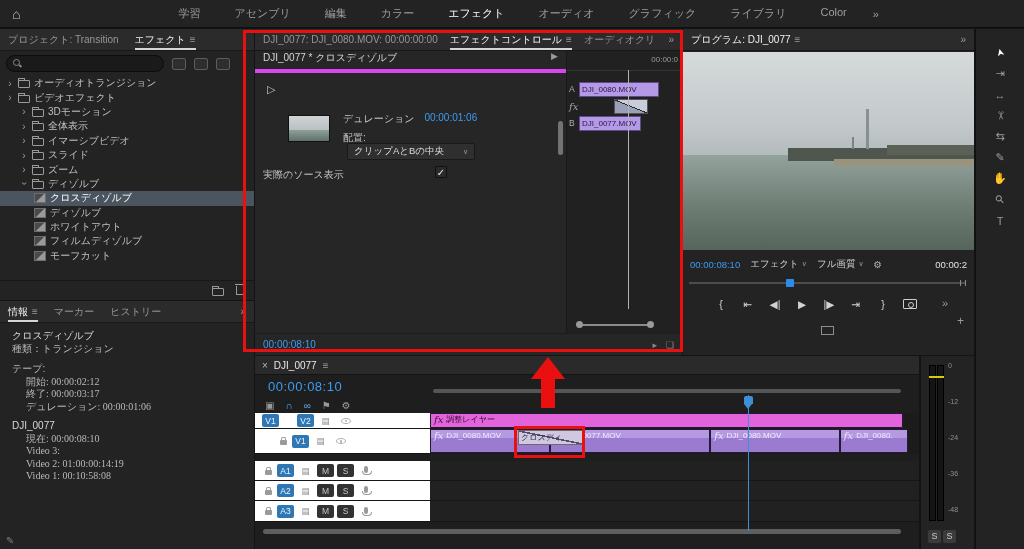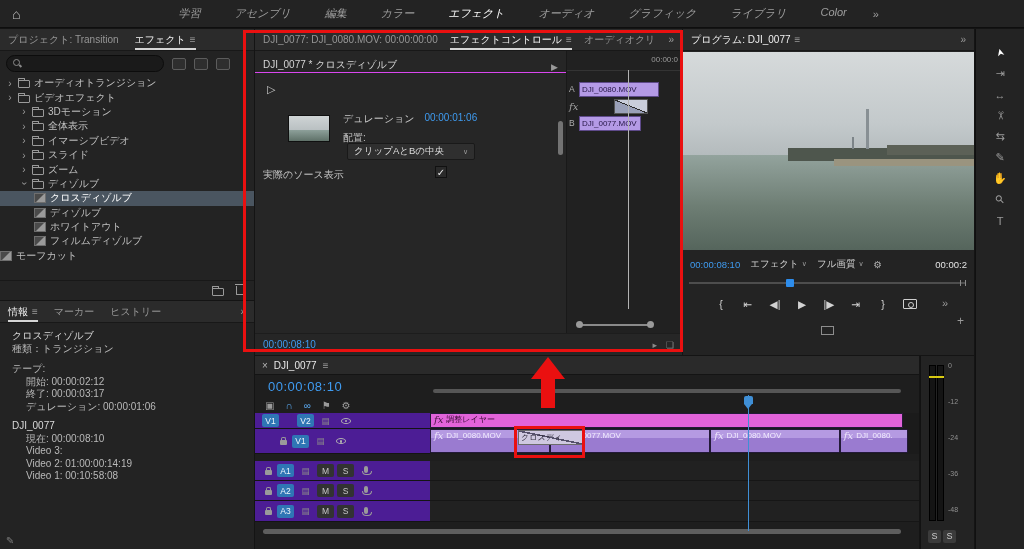--- a/index.html
+++ b/index.html
@@ -4,21 +4,21 @@
 <style>
   *{margin:0;padding:0;box-sizing:border-box;}
   html,body{width:1024px;height:549px;background:#141414;overflow:hidden;
     font-family:"Liberation Sans","DejaVu Sans",sans-serif;}
   #app{position:relative;width:1024px;height:549px;background:#141414;color:#c8c8c8;font-size:11px;}
   .panel{position:absolute;background:#232323;overflow:hidden;}
 
   
   #topbar{left:0;top:0;width:1024px;height:28px;display:flex;align-items:center;color:#9e9e9e;border-bottom:1px solid #0e0e0e;}
   .home-btn{margin-left:12px;font-size:14px;color:#c0c0c0;}
-  #topbar-tabs{display:flex;gap:34px;margin-left:158px;font-size:11px;white-space:nowrap;font-style:italic;}
+  #topbar-tabs{display:flex;gap:34px;margin-left:158px;font-size:11px;white-space:nowrap;}
   .ws-tab.active{color:#ffffff;}
   .ws-overflow{margin-left:26px;}
 
   
   .ptabbar{height:22px;display:flex;align-items:center;gap:16px;padding:0 8px;background:#2b2b2b;border-bottom:1px solid #181818;font-size:10px;color:#969696;white-space:nowrap;overflow:hidden;}
   .ptab{display:flex;align-items:center;gap:4px;height:100%;}
   .ptab.active{color:#f0f0f0;box-shadow:inset 0 -2px 0 #d5d5d5;}
   .menu-ic{color:#9a9a9a;}
   .ovf{margin-left:auto;color:#9a9a9a;}
 
@@ -41,27 +41,27 @@
   .effect-ic{width:12px;height:10px;border:1px solid #6e6e6e;background:linear-gradient(135deg,#4a4a4a 46%,#9a9a9a 54%);flex:0 0 auto;}
   #fx-footer{position:absolute;left:0;right:0;bottom:0;height:20px;border-top:1px solid #181818;display:flex;align-items:center;justify-content:flex-end;gap:12px;padding:0 10px;}
   .icon-trash{position:relative;width:8px;height:9px;border:1px solid #9a9a9a;border-top:none;border-radius:0 0 1px 1px;}
   .icon-trash::before{content:"";position:absolute;left:-2px;top:-2px;width:10px;height:1px;background:#9a9a9a;}
 
   
   #info-panel{left:0;top:301px;width:254px;height:248px;}
   .info-content{padding:7px 12px;font-size:10px;color:#b9b9b9;line-height:1.15;}
   .info-title{color:#dadada;}
   .info-row{margin-top:1px;}
-  .indent{padding-left:14px;}
+  .indent{padding-left:14px;font-family:Liberation Serif, serif;}
   .gap8{height:8px;}
   #status-pencil{position:absolute;left:6px;bottom:3px;color:#7a7a7a;font-size:10px;}
 
   
   #ec-panel{left:255px;top:29px;width:427px;height:326px;background:#262626;}
-  #ec-headrow{position:absolute;top:22px;left:0;width:311px;height:22px;border-bottom:1px solid #d946ef;display:flex;align-items:flex-end;padding:0 8px;font-size:10px;color:#d6d6d6;}
+  #ec-headrow{position:absolute;top:22px;left:0;width:311px;height:22px;border-bottom:4px solid #d946ef;display:flex;align-items:flex-start;padding:0 8px;font-size:10px;color:#d6d6d6;}
   #ec-collapse{margin-left:auto;color:#9a9a9a;font-size:9px;}
   #ec-main{position:absolute;top:44px;left:0;width:311px;bottom:22px;}
   .play-tri{position:absolute;left:12px;top:10px;color:#cfcfcf;font-size:11px;}
   .ec-thumb{position:absolute;left:33px;top:42px;width:42px;height:27px;border:1px solid #101010;overflow:hidden;}
   .ec-thumb .sky{height:55%;background:linear-gradient(#cfd4d5,#b9c0c2);}
   .ec-thumb .sea{height:45%;background:linear-gradient(#8da09a,#5f7168);}
   #ec-durrow{position:absolute;left:88px;top:39px;display:flex;gap:10px;font-size:10px;}
   .tc-blue{color:#3f9bf0;}
   #ec-alignlabel{position:absolute;left:88px;top:58px;font-size:10px;color:#c4c4c4;}
   #ec-dropdown{position:absolute;left:92px;top:70px;width:128px;height:17px;background:#2f2f2f;border:1px solid #191919;border-radius:2px;display:flex;align-items:center;justify-content:space-between;padding:0 6px;font-size:9.5px;color:#dcdcdc;white-space:nowrap;}
@@ -120,21 +120,21 @@
   .tg-selection-tool{transform:rotate(-105deg);font-size:10px;}
   .tg-razor-tool{transform:rotate(90deg);}
   .tg-zoom-tool{transform:rotate(-45deg);}
 
   
   #tl-panel{left:255px;top:356px;width:664px;height:193px;background:#1e1e1e;}
   #tl-tabbar{height:19px;background:#2a2a2a;border-bottom:1px solid #141414;display:flex;align-items:center;gap:6px;padding:0 7px;font-size:10px;color:#b5b5b5;}
   #tl-tc{position:absolute;left:13px;top:23px;color:#3f9bf0;font-size:13px;letter-spacing:.5px;}
   #tl-toolbar{position:absolute;left:10px;top:44px;display:flex;gap:11px;font-size:10px;color:#9a9a9a;}
   #tl-toolbar .active{color:#5aa7ec;}
-  .thead-row{position:absolute;left:0;width:175px;display:flex;align-items:center;gap:3px;padding-left:7px;border-bottom:1px solid #141414;background:#4c1d95;}
+  .thead-row{position:absolute;left:0;width:175px;display:flex;align-items:center;gap:3px;padding-left:7px;border-bottom:1px solid #141414;background:#ffffff;}
   .tcell{height:13px;min-width:17px;display:flex;align-items:center;justify-content:center;font-size:8.5px;color:#c7c7c7;border-radius:2px;padding:0 2px;}
   .tcell.blue{background:#2f76b5;color:#eef5fc;}
   .tcell.box{background:#323232;}
   .tcell.spacer{min-width:12px;}
   .icon-lock{position:relative;width:7px;height:5px;background:#9a9a9a;border-radius:1px;margin-top:3px;}
   .icon-lock::before{content:"";position:absolute;left:1px;top:-3px;width:3px;height:3px;border:1px solid #9a9a9a;border-bottom:none;border-radius:2px 2px 0 0;}
   .icon-eye{width:10px;height:6px;border:1px solid #b0b0b0;border-radius:50%;position:relative;}
   .icon-eye::after{content:"";position:absolute;left:3px;top:1px;width:2.5px;height:2.5px;background:#b0b0b0;border-radius:50%;}
   .icon-mic{position:relative;width:4px;height:7px;background:#9a9a9a;border-radius:2px;margin-bottom:2px;}
   .icon-mic::after{content:"";position:absolute;left:-2px;bottom:-2px;width:8px;height:3px;border:1px solid #9a9a9a;border-top:none;border-radius:0 0 4px 4px;}
@@ -268,21 +268,21 @@
           <span>ディゾルブ</span>
         </div>
         <div class="tree-row" style="padding-left: 34px;">
           <span class="effect-ic"></span>
           <span>ホワイトアウト</span>
         </div>
         <div class="tree-row" style="padding-left: 34px;">
           <span class="effect-ic"></span>
           <span>フィルムディゾルブ</span>
         </div>
-        <div class="tree-row" style="">
+        <div class="tree-row" style="padding-left: 34px;">
           <span class="effect-ic"></span>
           <span>モーフカット</span>
         </div>
       </div>
     <div id="fx-footer">
       <span class="folder-ic"></span>
       <span class="icon-trash"></span>
     </div>
   </div>
 

